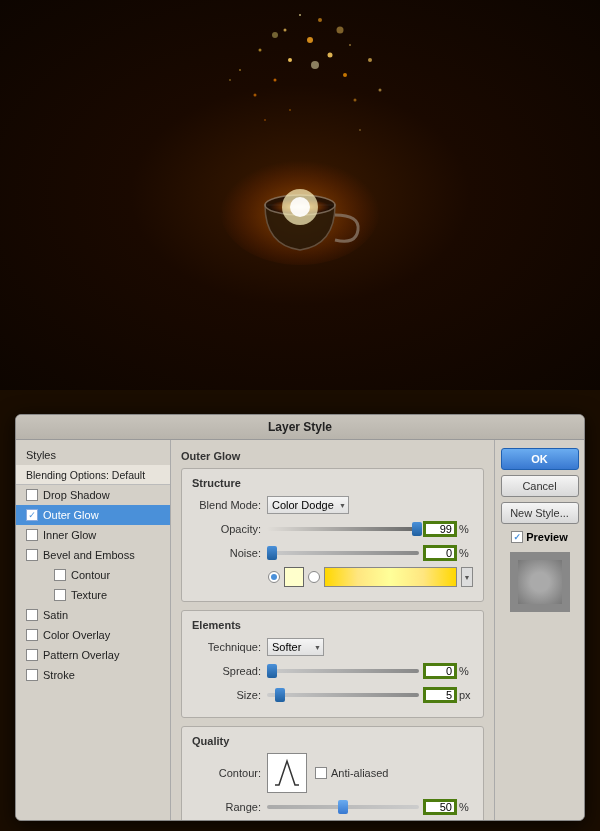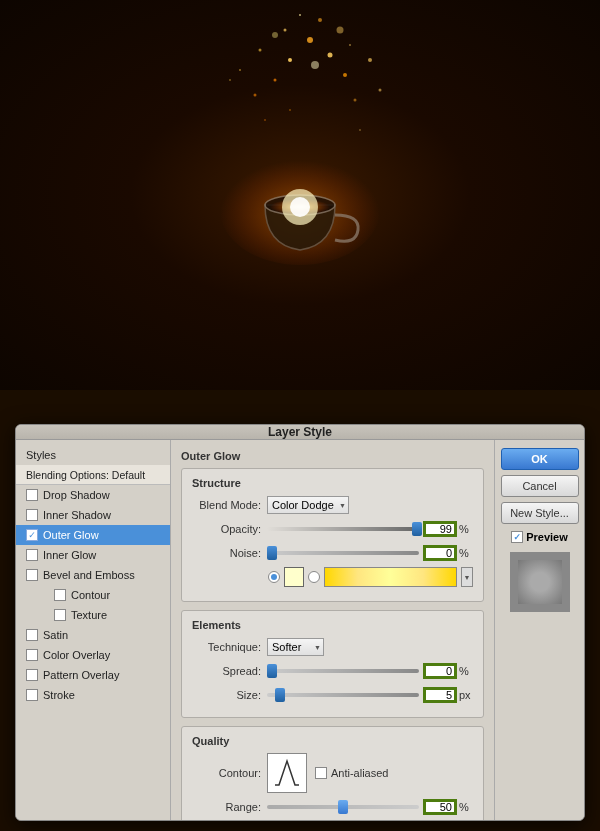--- a/index.html
+++ b/index.html
@@ -54,20 +54,21 @@
       border: 1px solid #888;
       border-radius: 6px;
       box-shadow: 0 4px 20px rgba(0,0,0,0.7);
       overflow: hidden;
       margin-bottom: 10px;
     }
 
     .dialog-title {
       background: linear-gradient(to bottom, #c8c4bc, #b8b4ac);
       text-align: center;
+      padding: 5px;
       font-size: 12px;
       font-weight: bold;
       color: #222;
       border-bottom: 1px solid #999;
     }
 
     .dialog-body {
       display: flex;
       height: 380px;
     }
@@ -502,24 +503,20 @@
         </div>
         <div class="sidebar-item blending-options">
           <span class="item-label" style="font-size:10.5px;">Blending Options: Default</span>
         </div>
 
         <div class="sidebar-item">
           <div class="checkbox"></div>
           <span class="item-label">Drop Shadow</span>
         </div>
 
-        <div class="sidebar-item">
-          <div class="checkbox"></div>
-          <span class="item-label">Inner Shadow</span>
-        </div>
 
         <div class="sidebar-item active">
           <div class="checkbox checked" style="border-color:#88aadd;"></div>
           <span class="item-label">Outer Glow</span>
         </div>
 
         <div class="sidebar-item">
           <div class="checkbox"></div>
           <span class="item-label">Inner Glow</span>
         </div>

